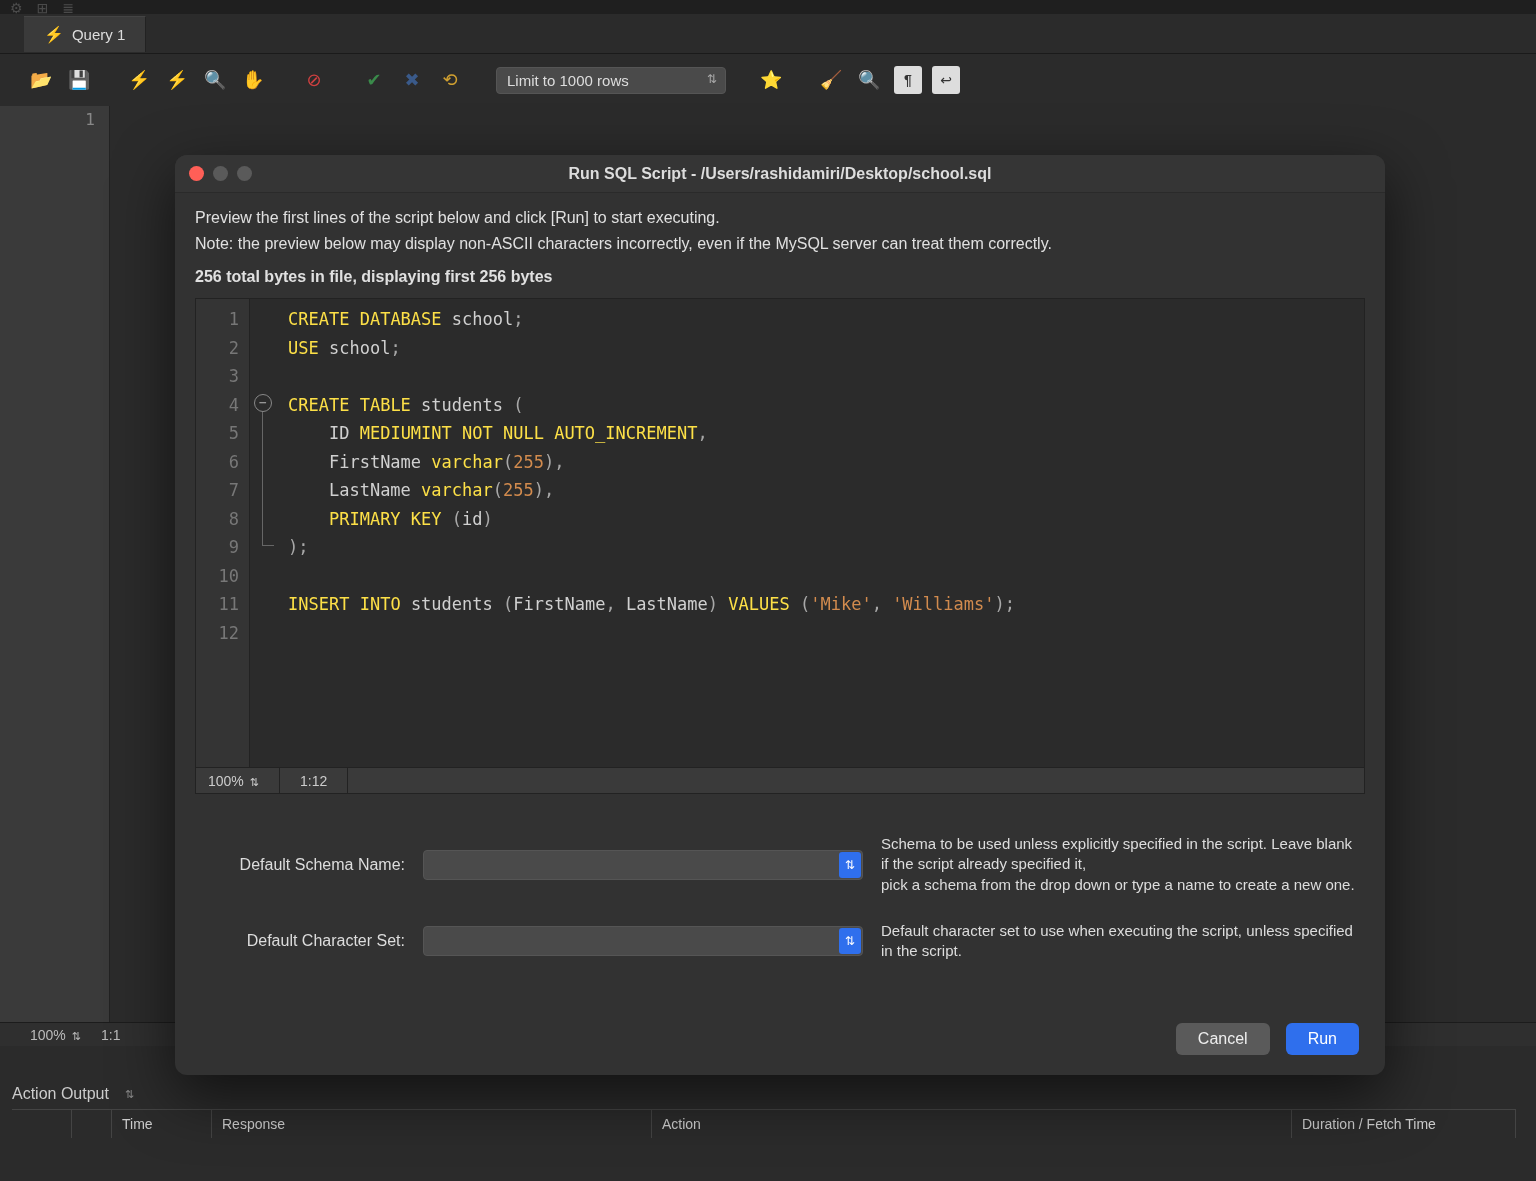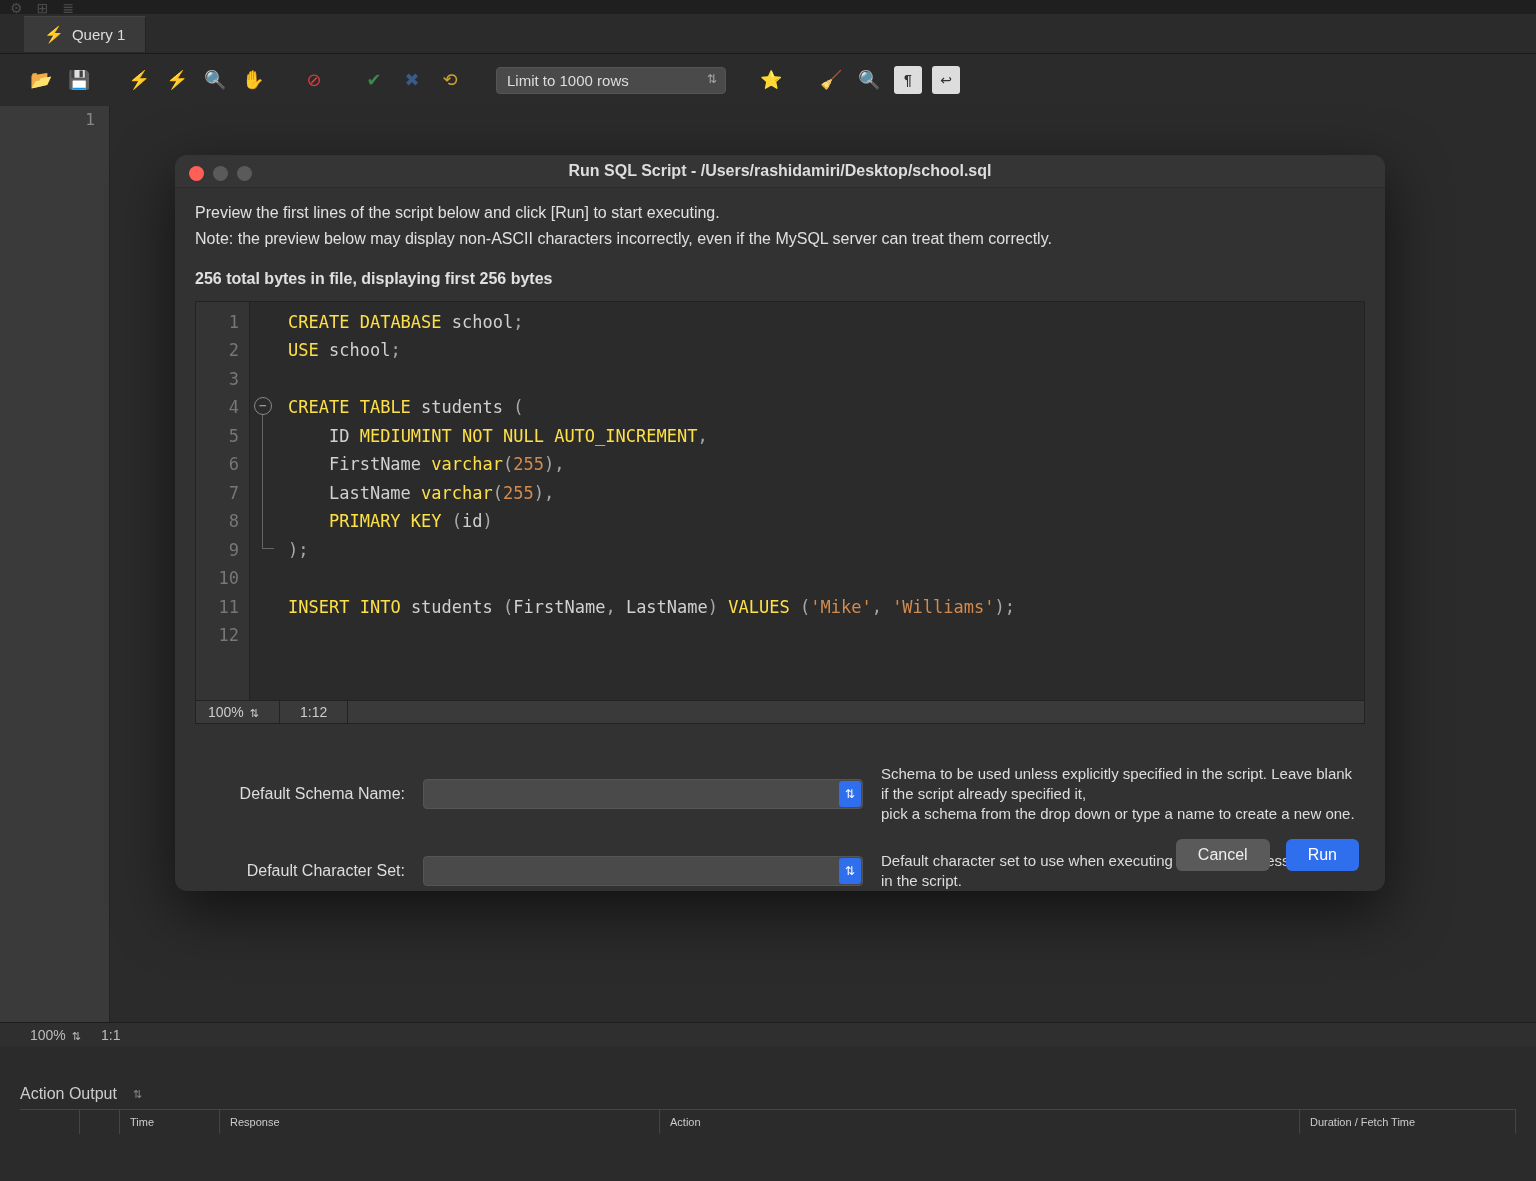--- a/index.html
+++ b/index.html
@@ -107,52 +107,52 @@
     gap: 20px;
     padding-left: 30px;
     font-size: 14px;
     border-top: 1px solid #1c1c1c;
     color: #bbb;
   }
   .statusbar-bg .spin::after { content:"⇅"; margin-left:6px; font-size:11px; }
   
   .action-output {
     position: absolute;
-    left: 20px; right: 20px;
+    left: 12px; right: 20px;
     top: 1085px;
     color: #ccc;
   }
   .ao-header {
     display:flex; align-items:center; gap:10px;
     font-size: 16px;
     padding-bottom:6px;
   }
   .ao-header::after { content:"⇅"; font-size:11px; color:#888; margin-left:6px; }
   .ao-table {
     display:flex;
     border-top:1px solid #444;
-    font-size:11px;
+    font-size:14px;
   }
   .ao-col {
     padding: 6px 10px;
     border-right:1px solid #444;
   }
   .ao-c1{width:60px;}
   .ao-c2{width:40px;}
   .ao-c3{width:100px;}
   .ao-c4{width:640px;}
   .ao-c5{width:440px;}
   .ao-c6{flex:1;}
   
   .modal {
     position: absolute;
     left: 175px;
     top: 155px;
     width: 1210px;
-    height: 736px;
+    height: 920px;
     background: #323232;
     border-radius: 12px;
     box-shadow: 0 20px 60px rgba(0,0,0,0.6);
     display:flex;
     flex-direction:column;
     overflow:hidden;
   }
   .modal-titlebar {
     height: 38px;
     display:flex;
@@ -177,21 +177,21 @@
   .modal-body {
     padding: 14px 20px 0 20px;
     color:#e0e0e0;
     font-size:16px;
     line-height:1.4;
   }
   .modal-body .sub {
     margin-top:4px;
   }
   .bytesline {
-    margin-top:18px;
+    margin-top:10px;
     font-weight:600;
   }
   
   .codeview {
     margin: 10px 20px 0 20px;
     background:#2b2b2b;
     border:1px solid #222;
     height: 470px;
     display:flex;
     font-family: Menlo, Consolas, monospace;

